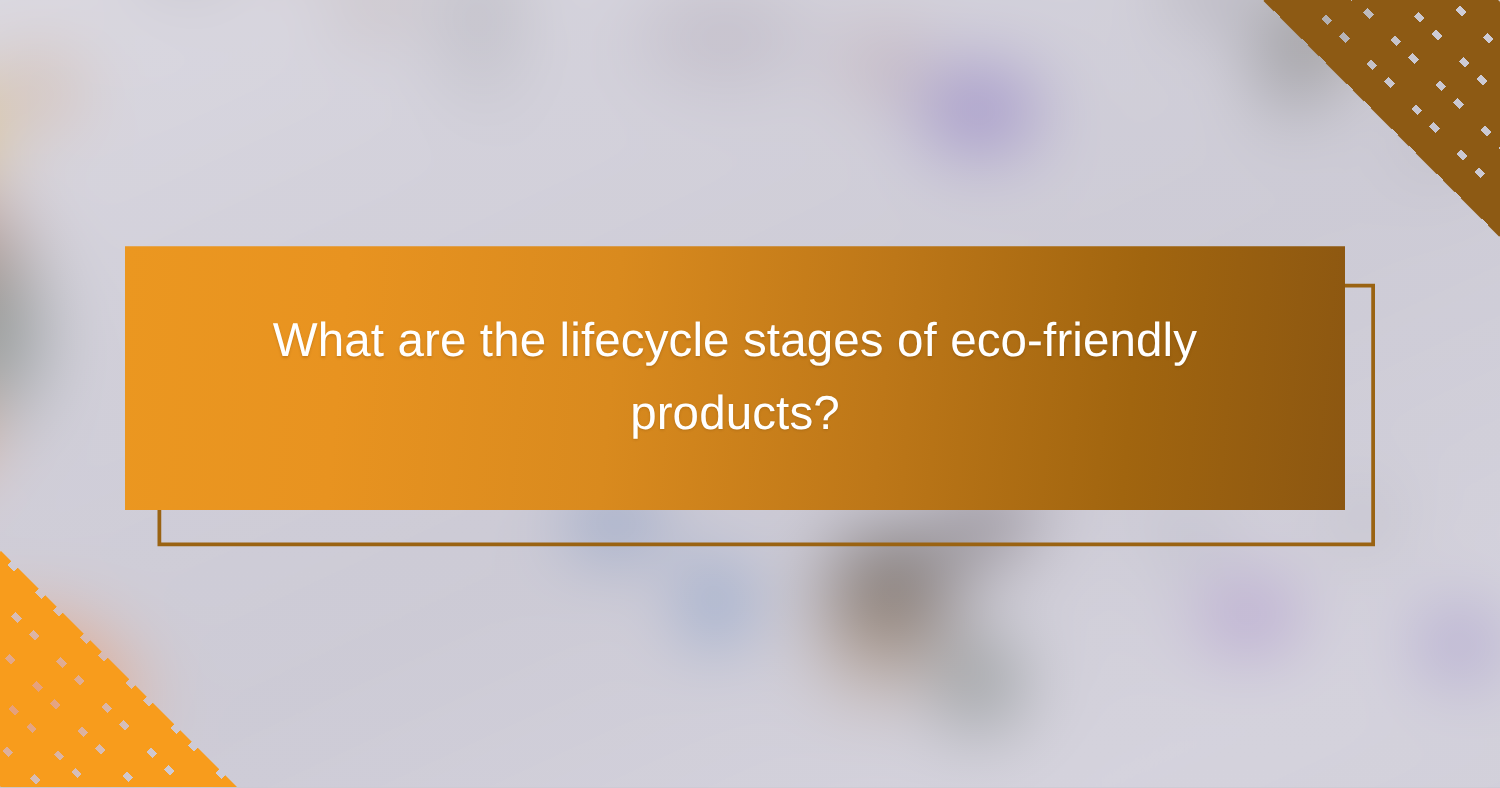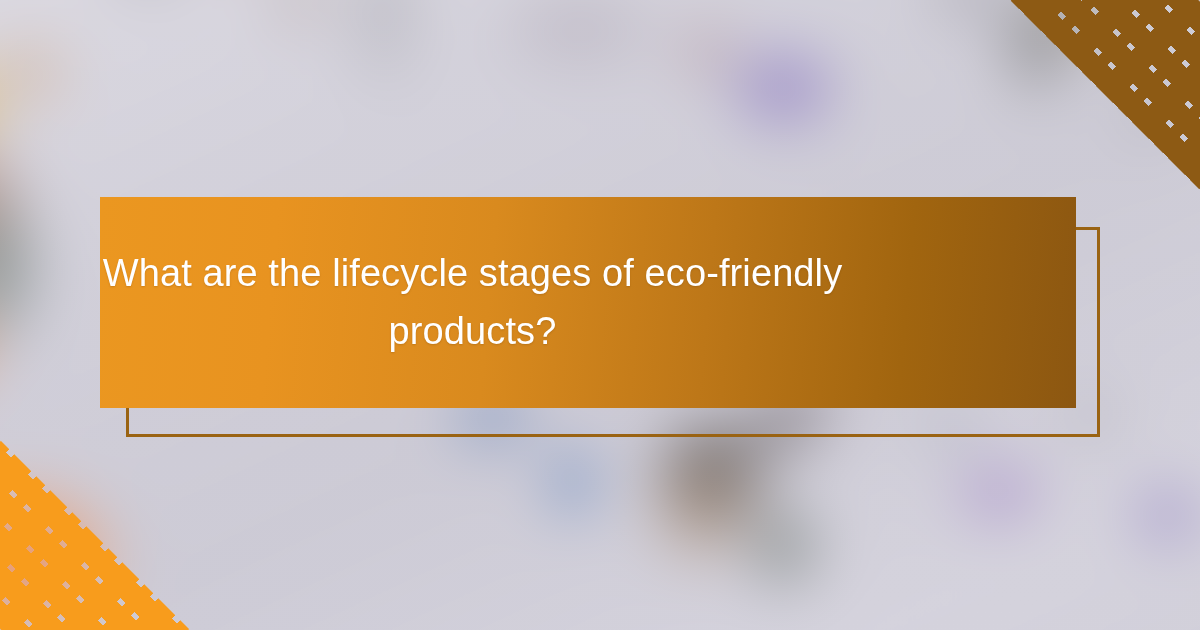--- a/index.html
+++ b/index.html
@@ -163,21 +163,21 @@
     height:211px;
     background:linear-gradient(95deg,
         #eb9720 0%,
         #e89320 18%,
         #d98a1e 40%,
         #bd7718 62%,
         #a1650f 82%,
         #8c5711 100%);
     display:flex;
     align-items:center;
-    justify-content:flex-start;
+    justify-content:center;
   }
 
   .quote-text {
     width:745px;
     color:#ffffff;
     font-family:"Liberation Sans", sans-serif;
     font-size:38px;
     font-weight:400;
     line-height:1.52;
     text-align:center;

